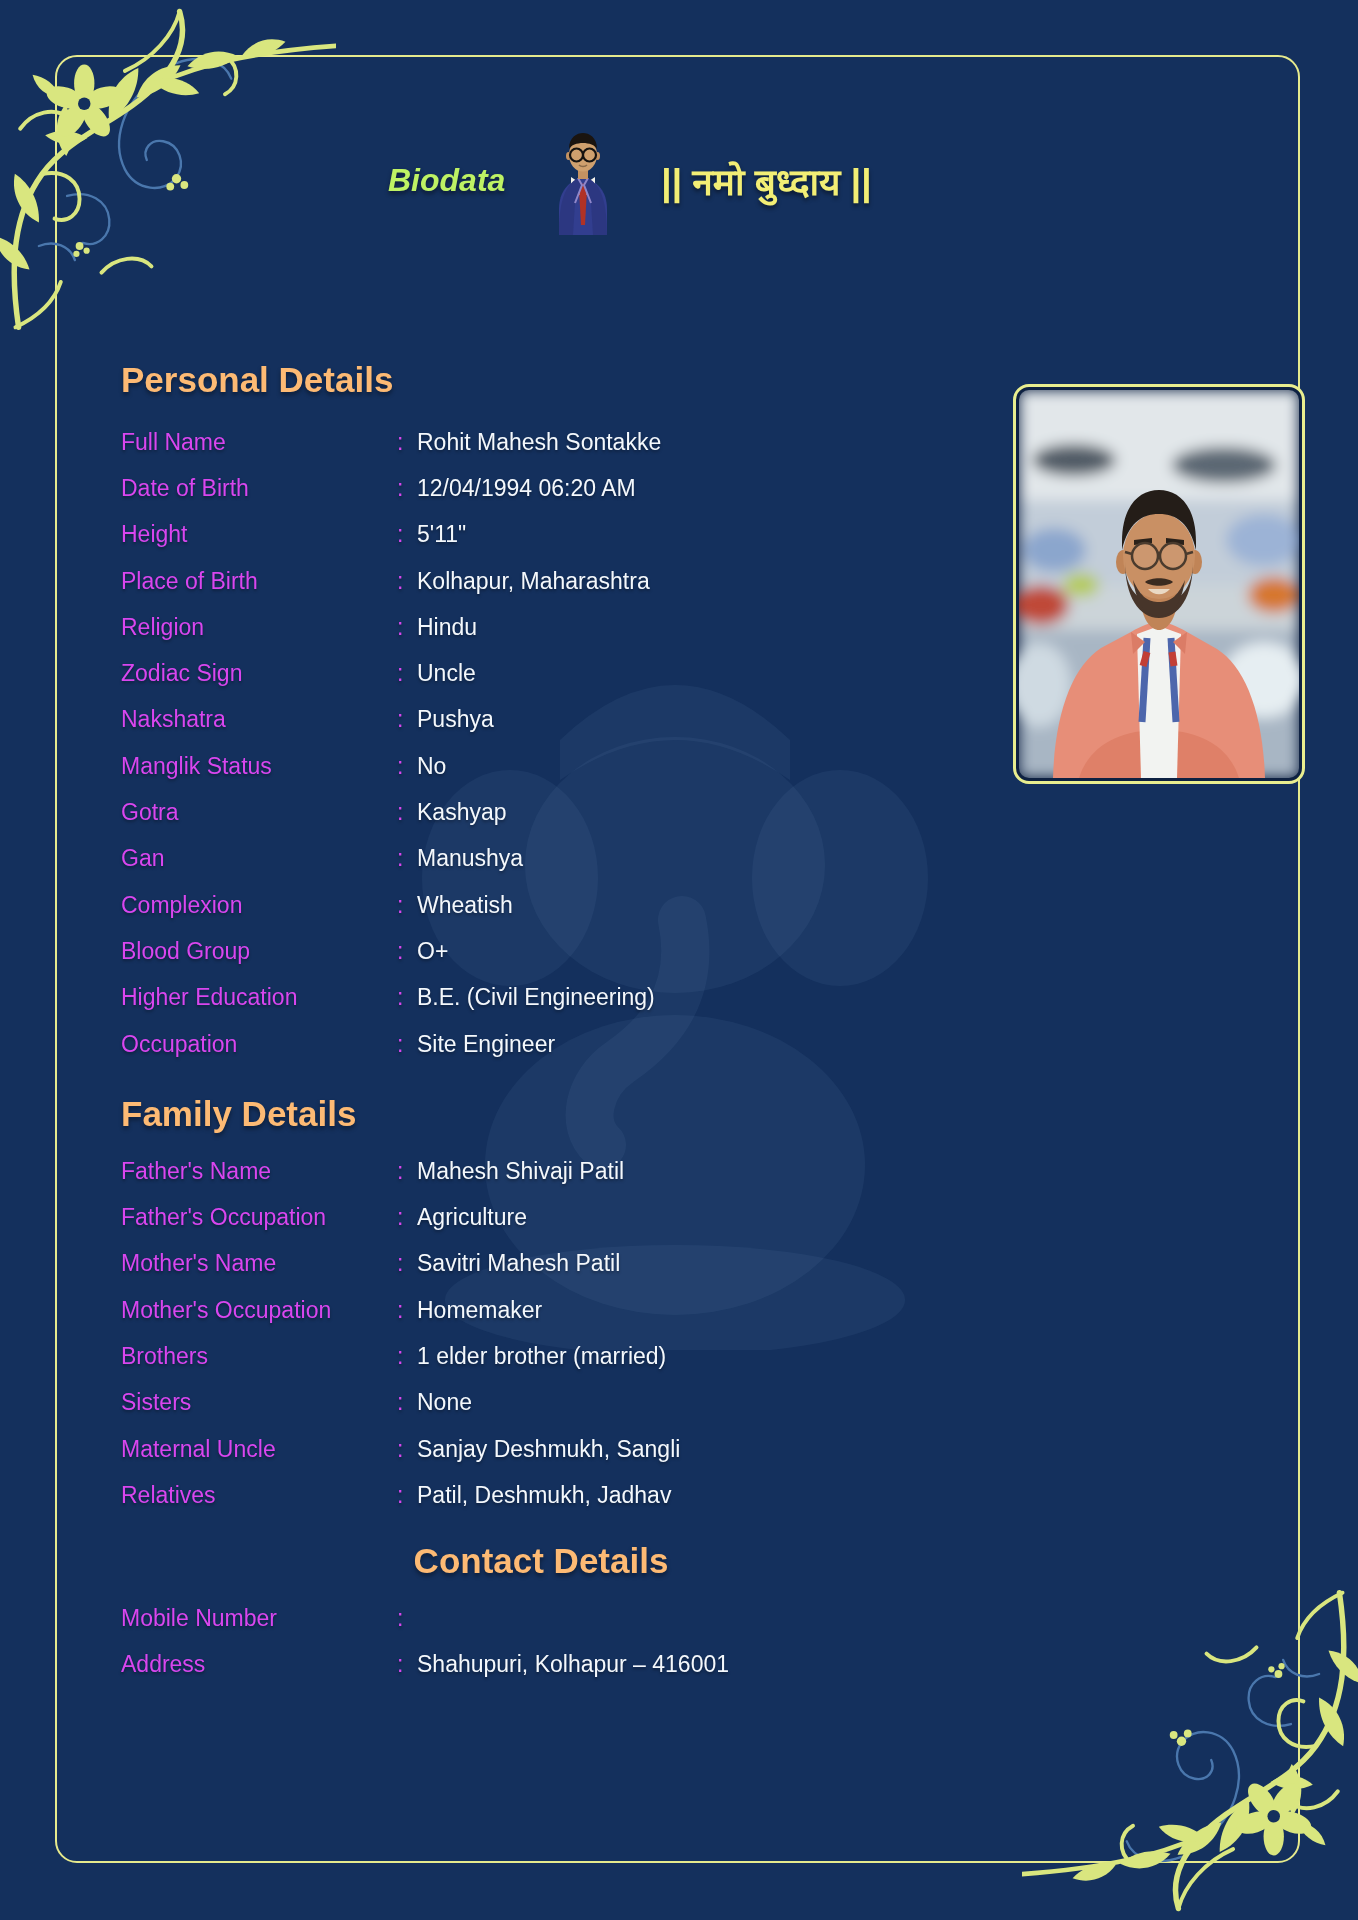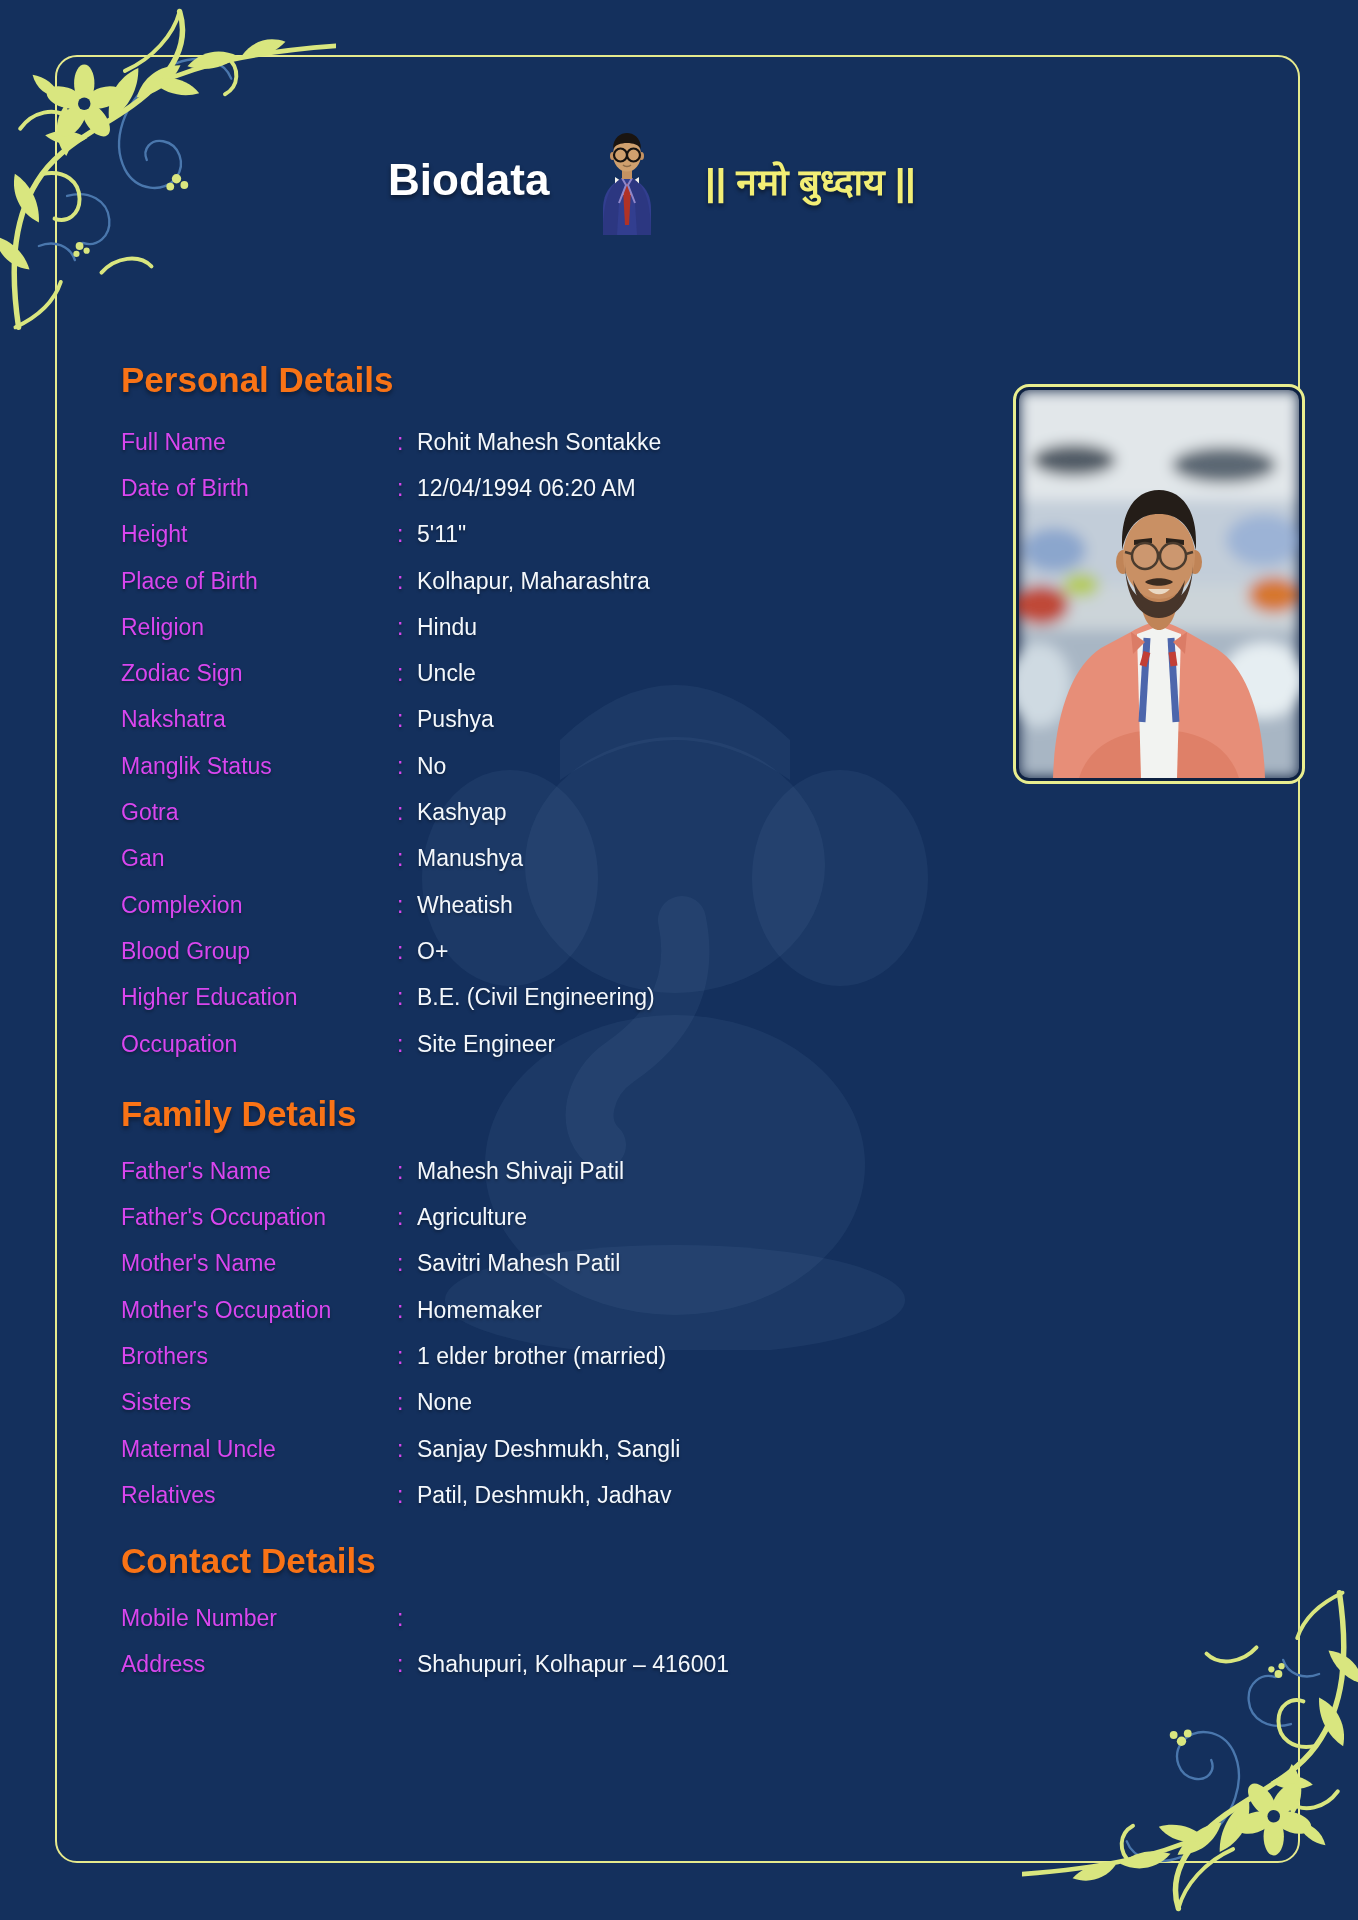--- a/index.html
+++ b/index.html
@@ -17,40 +17,41 @@
   
   .orn{position:absolute;width:344px;height:344px;}
   .orn.tl{left:-8px;top:-12px;}
   .orn.br{right:-8px;bottom:-12px;transform:rotate(180deg);}
   
   .header{
     position:absolute;left:388px;top:120px;height:120px;
     display:flex;align-items:center;gap:46px;
   }
   .title{
-    font-size:44px;font-weight:bold;color:#ffffff;
+    font-size:32px;font-weight:bold;color:#bef264;
     text-shadow:0 3px 4px rgba(0,0,0,.45);
+    font-style:italic;
   }
   .portrait{width:64px;height:110px;flex:0 0 auto;}
   .mantra{
     font-size:37px;font-weight:bold;color:#f2ee75;white-space:nowrap;
     text-shadow:0 3px 4px rgba(0,0,0,.45);
   }
   
   .watermark{position:absolute;left:390px;top:620px;width:570px;height:730px;pointer-events:none;}
   
   .content{position:absolute;left:121px;top:358px;width:840px;}
   h2.sec{
-    font-size:35px;line-height:44px;margin:0;font-weight:bold;color:#f97316;
+    font-size:35px;line-height:44px;margin:0;font-weight:bold;color:#fdba74;
     text-shadow:0 3px 4px rgba(0,0,0,.4);
   }
   .section .rows{margin-top:17px;}
   .section:nth-of-type(2) h2.sec{margin-top:25px;}
   .section:nth-of-type(2) .rows{margin-top:12px;}
-  .section:nth-of-type(3) h2.sec{margin-top:20px;}
+  .section:nth-of-type(3) h2.sec{margin-top:20px;text-align:center;}
   .section:nth-of-type(3) .rows{margin-top:13px;}
   .row{
     height:46.3px;display:grid;grid-template-columns:276px 20px 1fr;
     align-items:center;font-size:23px;
     text-shadow:0 2px 3px rgba(0,0,0,.35);
   }
   .lbl,.col{color:#d946ef;}
   .val{color:#f4f8fc;}
   
   .photo-frame{

